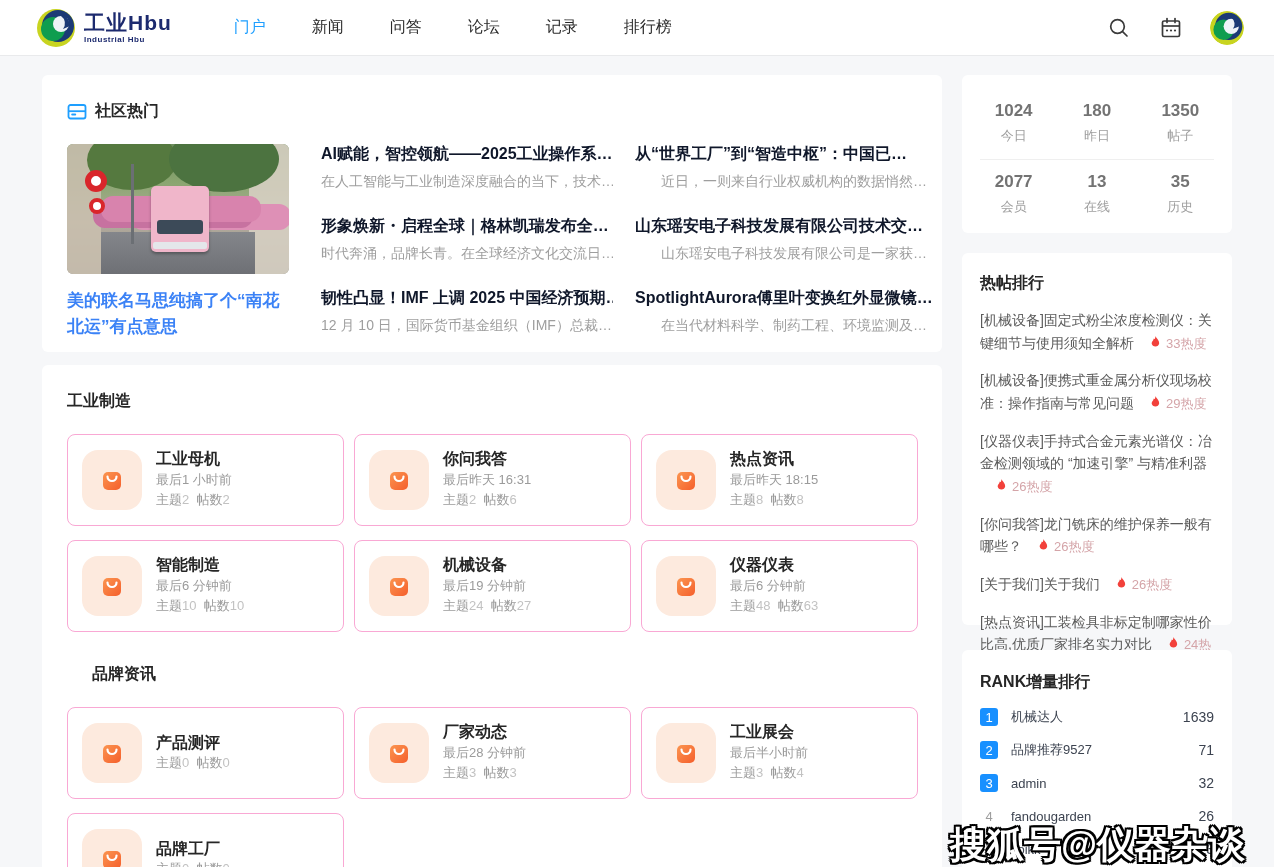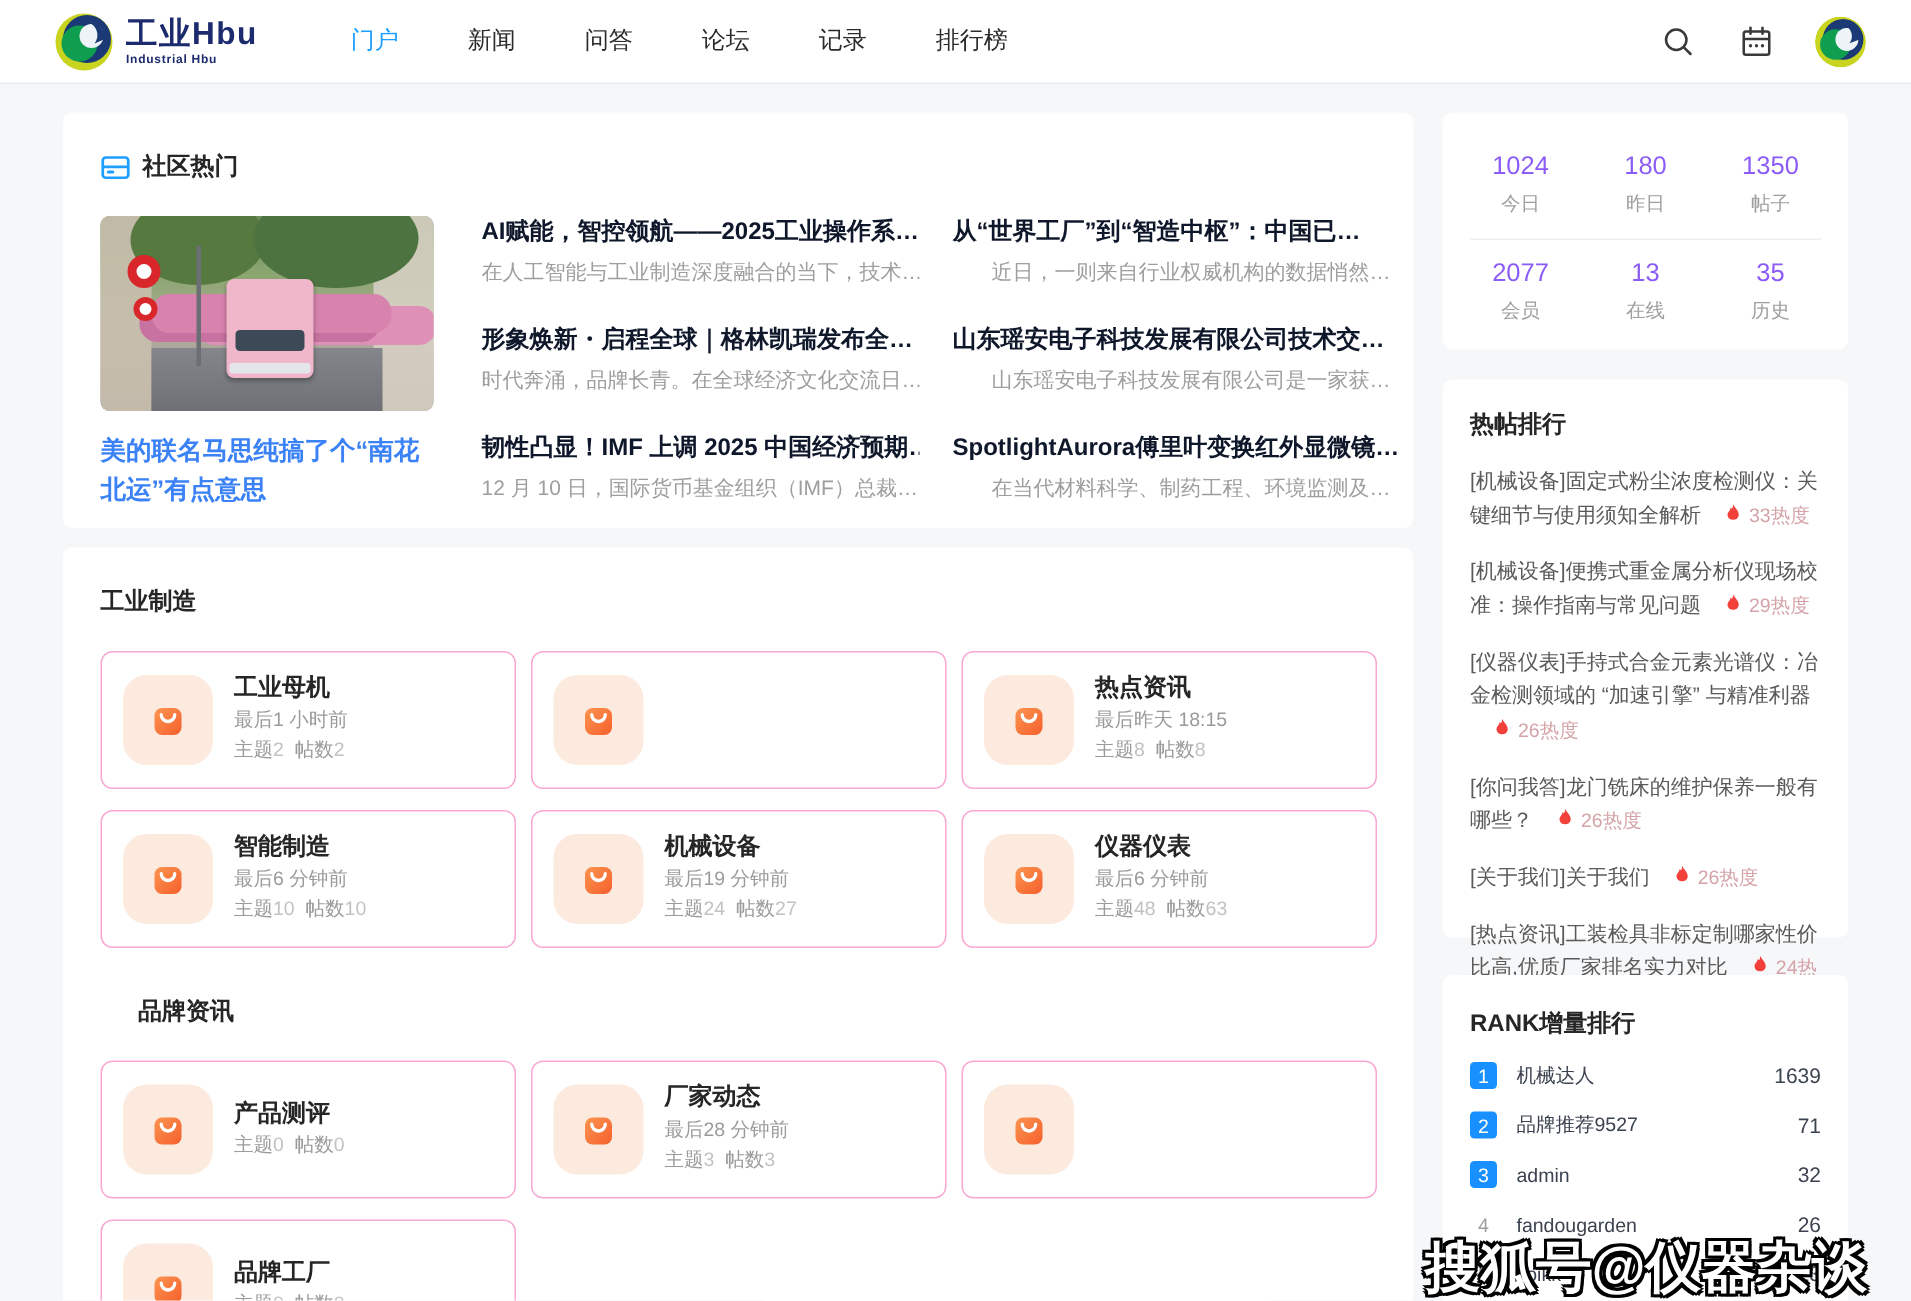--- a/index.html
+++ b/index.html
@@ -64,21 +64,21 @@
   .fcard-body { margin-left:14px; min-width:0; }
   .fcard-title { font-size:16px; font-weight:700; color:#262626; line-height:1.3; }
   .fcard-meta { font-size:13px; color:#9b9b9b; line-height:1.55; }
   .fcard-num { color:#c2c2c2; }
   .sec2-title { margin-top:32px;margin-left:25px; }
 
   
   #panel-stats { left:962px; top:75px; width:270px; height:158px; padding:16px 10px; }
   .stats-grid { display:grid; grid-template-columns:repeat(3,1fr); row-gap:0; text-align:center; }
   .stat { padding:10px 0 12px; }
-  .stat-value { font-size:17px; font-weight:400; color:#8b5cf6; }
+  .stat-value { font-size:17px; font-weight:700; color:#737373; }
   .stat-label { font-size:13px; color:#9e9e9e; margin-top:6px; }
   .stats-divider { grid-column:1 / 4; height:1px; background:#efefef; margin:2px 8px; }
 
   #panel-hotposts { left:962px; top:253px; width:270px; height:372px; padding:20px 18px; }
   .hp-title { font-size:16px; font-weight:700; color:#262626; }
   .hp-item { margin-top:15px; font-size:14px; color:#5a5a5a; line-height:1.62; cursor:pointer; }
   .flame { display:inline-block; width:11px; height:13px; margin:0 5px 0 16px; vertical-align:-1px; }
   .hp-heat { font-size:13px; color:#d4a4a8; }
 
   #panel-rank { left:962px; top:650px; width:270px; height:245px; padding:22px 18px; }
@@ -236,20 +236,25 @@
           <div class="fcard-meta"><span>主题</span><span class="fcard-num">2</span>&nbsp;&nbsp;<span>帖数</span><span class="fcard-num">2</span></div>
         </div>
       </div>
       <div class="fcard">
         <div class="fcard-icon">
             <svg width="36" height="36" viewBox="0 0 36 36">
               <rect x="9" y="10" width="18" height="18" rx="5" fill="url(#bg0)"></rect>
               <path d="M13.5 14.5 a4.5 4.5 0 0 0 9 0" stroke="#fff" stroke-width="2.2" fill="none" stroke-linecap="round"></path>
             </svg>
           </div>
+        <div class="fcard-body">
+          <div class="fcard-title">你问我答</div>
+          <div class="fcard-meta">最后昨天 16:31</div>
+          <div class="fcard-meta"><span>主题</span><span class="fcard-num">2</span>&nbsp;&nbsp;<span>帖数</span><span class="fcard-num">6</span></div>
+        </div>
       </div>
       <div class="fcard">
         <div class="fcard-icon">
             <svg width="36" height="36" viewBox="0 0 36 36">
               <rect x="9" y="10" width="18" height="18" rx="5" fill="url(#bg0)"></rect>
               <path d="M13.5 14.5 a4.5 4.5 0 0 0 9 0" stroke="#fff" stroke-width="2.2" fill="none" stroke-linecap="round"></path>
             </svg>
           </div>
         <div class="fcard-body">
           <div class="fcard-title">热点资讯</div>
@@ -326,20 +331,25 @@
           <div class="fcard-meta"><span>主题</span><span class="fcard-num">3</span>&nbsp;&nbsp;<span>帖数</span><span class="fcard-num">3</span></div>
         </div>
       </div>
       <div class="fcard">
         <div class="fcard-icon">
             <svg width="36" height="36" viewBox="0 0 36 36">
               <rect x="9" y="10" width="18" height="18" rx="5" fill="url(#bg0)"></rect>
               <path d="M13.5 14.5 a4.5 4.5 0 0 0 9 0" stroke="#fff" stroke-width="2.2" fill="none" stroke-linecap="round"></path>
             </svg>
           </div>
+        <div class="fcard-body">
+          <div class="fcard-title">工业展会</div>
+          <div class="fcard-meta">最后半小时前</div>
+          <div class="fcard-meta"><span>主题</span><span class="fcard-num">3</span>&nbsp;&nbsp;<span>帖数</span><span class="fcard-num">4</span></div>
+        </div>
       </div>
       <div class="fcard">
         <div class="fcard-icon">
             <svg width="36" height="36" viewBox="0 0 36 36">
               <rect x="9" y="10" width="18" height="18" rx="5" fill="url(#bg0)"></rect>
               <path d="M13.5 14.5 a4.5 4.5 0 0 0 9 0" stroke="#fff" stroke-width="2.2" fill="none" stroke-linecap="round"></path>
             </svg>
           </div>
         <div class="fcard-body">
           <div class="fcard-title">品牌工厂</div>

